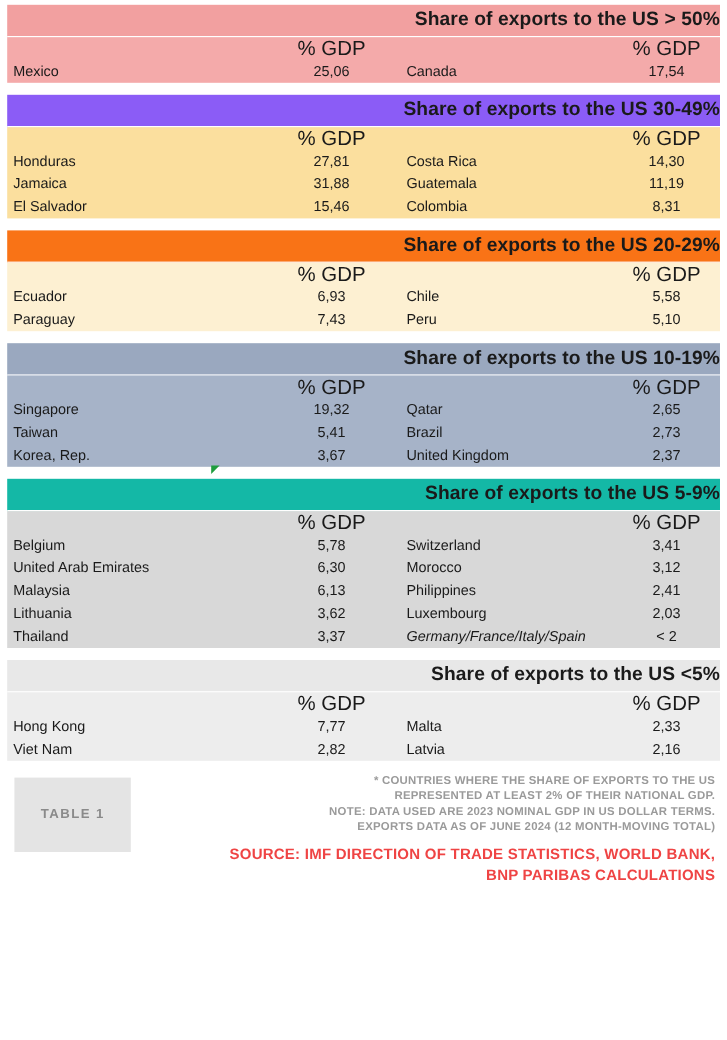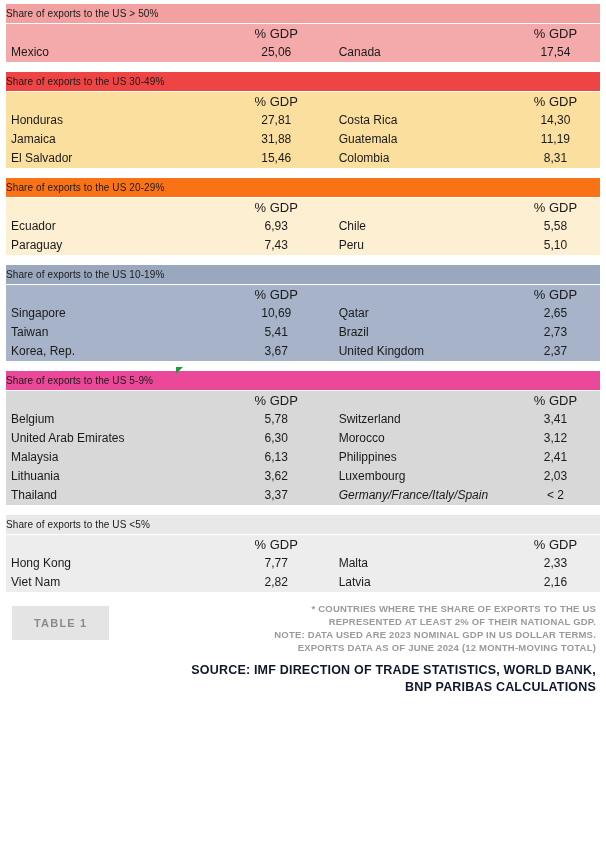--- a/index.html
+++ b/index.html
@@ -19,56 +19,56 @@
     height: 867px;
     box-sizing: border-box;
     padding: 4px 6px 0 6px;
     position: relative;
     overflow: hidden;
   }
   .block {
     margin-bottom: 10px;
   }
   .block-header {
-    text-align: left;
-    font-weight: normal;
-    font-size: 10px;
+    text-align: right;
+    font-weight: bold;
+    font-size: 16px;
     padding: 4px 0 4px 0;
     border-bottom: 1px solid #ffffff;
     letter-spacing: 0.1px;
   }
   table.tbl {
     width: 100%;
     border-collapse: collapse;
     font-size: 12px;
   }
   table.tbl td {
     padding: 2px 0 2px 0;
     vertical-align: middle;
     line-height: 15px;
   }
   .col-name-l { width: 36%; padding-left: 5px !important; text-align: left; }
   .col-val-l  { width: 19%; text-align: center; }
   .col-name-r { width: 30%; text-align: left; padding-left: 6px !important; }
   .col-val-r  { width: 15%; text-align: center; }
   .subhead td {
-    font-size: 13px;
+    font-size: 17px;
     padding-top: 1px;
     padding-bottom: 1px;
   }
   
   .t-red   .block-header { background: #f2a0a0; }
   .t-red   .tbl          { background: #f4aaaa; }
-  .t-orange .block-header{ background: #ef4444; }
+  .t-orange .block-header{ background: #8b5cf6; }
   .t-orange .tbl         { background: #fbdf9e; }
   .t-cream .block-header { background: #f97316; }
   .t-cream .tbl          { background: #fdf0d2; }
   .t-blue  .block-header { background: #9aa8bf; }
   .t-blue  .tbl          { background: #a6b3c8; }
-  .t-gray  .block-header { background: #ec4899; }
+  .t-gray  .block-header { background: #14b8a6; }
   .t-gray  .tbl          { background: #d8d8d8; }
   .t-lgray .block-header { background: #e8e8e8; }
   .t-lgray .tbl          { background: #ededed; }
 
   .italic-name { font-style: italic; }
 
   
   .cursor {
     position: absolute;
     width: 0; height: 0;
@@ -83,37 +83,37 @@
     position: relative;
     min-height: 100px;
   }
   .table-tag {
     display: inline-block;
     background: #e4e4e4;
     color: #8a8a8a;
     font-size: 11px;
     font-weight: bold;
     letter-spacing: 1.2px;
-    padding: 11px 22px;
+    padding: 25px 22px;
     position: absolute;
     left: 6px;
     top: 4px;
   }
   .notes {
     text-align: right;
     color: #9a9a9a;
     font-size: 9.5px;
     font-weight: bold;
     line-height: 13px;
     letter-spacing: 0.2px;
     padding-right: 4px;
   }
   .source {
     text-align: right;
-    color: #0f172a;
+    color: #ef4444;
     font-size: 12.5px;
     font-weight: bold;
     line-height: 17px;
     letter-spacing: 0.2px;
     padding-right: 4px;
     margin-top: 8px;
   }
 </style>
 </head>
 <body>
@@ -203,21 +203,21 @@
     <table class="tbl">
       <tbody>
           <tr class="subhead">
         <td class="col-name-l"></td>
         <td class="col-val-l">% GDP</td>
         <td class="col-name-r"></td>
         <td class="col-val-r">% GDP</td>
       </tr>
       <tr>
         <td class="col-name-l">Singapore</td>
-        <td class="col-val-l">10,69</td>
+        <td class="col-val-l">19,32</td>
         <td class="col-name-r">Qatar</td>
         <td class="col-val-r">2,65</td>
       </tr>
       <tr>
         <td class="col-name-l">Taiwan</td>
         <td class="col-val-l">5,41</td>
         <td class="col-name-r">Brazil</td>
         <td class="col-val-r">2,73</td>
       </tr>
       <tr>

